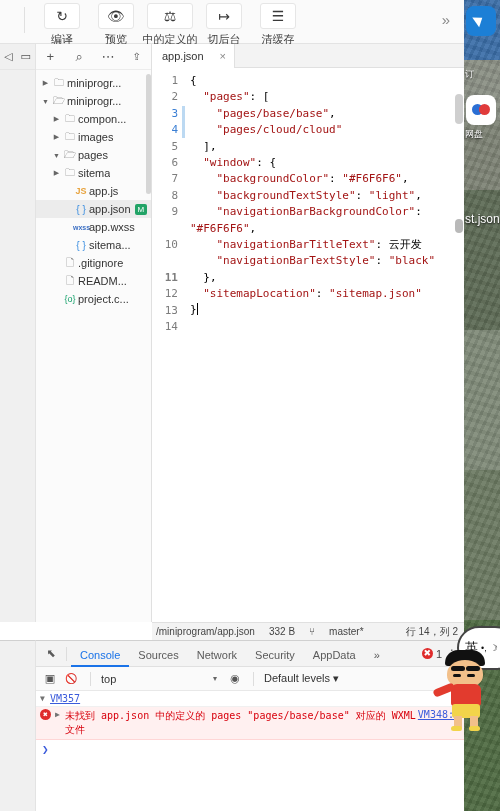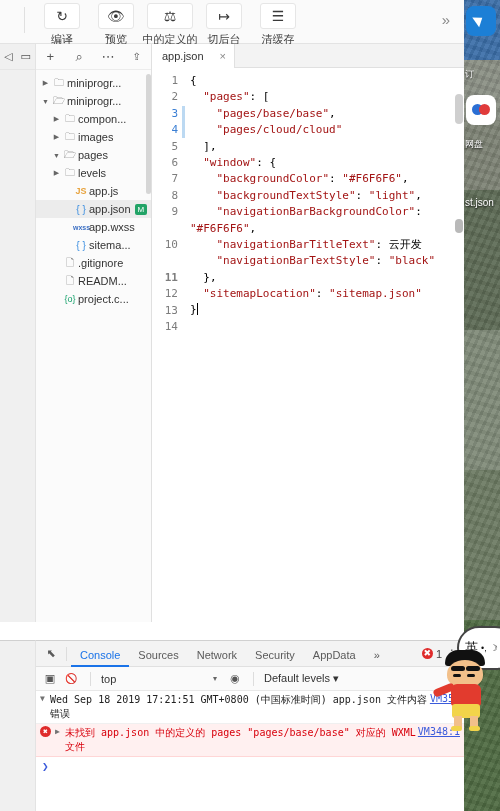--- a/index.html
+++ b/index.html
@@ -203,22 +203,22 @@
 <div id="app">
 
   <div class="wallpaper">
     <div class="wp-noise"></div>
     <div class="wp-icon wp-i1"></div>
     <div class="wp-icon wp-i2">
       <span class="d1"></span>
       <span class="d2"></span>
     </div>
     <div class="wp-label" style="top:68px">订</div>
-    <div class="wp-label" style="top:138px">网盘</div>
-    <div class="wp-label" style="top:197px;font-size:10px">st.json</div>
+    <div class="wp-label" style="top:128px">网盘</div>
+    <div class="wp-label" style="top:212px;font-size:12px">st.json</div>
   </div>
 
   <div class="toolbar">
     <div class="tb-sep"></div>
 
     <div class="tb-btn">
       <div class="glyph">↻</div>
       <div class="lbl">编译</div>
     </div>
     <div class="tb-btn">
@@ -276,21 +276,21 @@
           <span class="nm">images</span>
         </div>
         <div class="node" style="padding-left: 15px;">
           <span class="arrow">▼</span>
           <span class="ficon icon-folder">🗁</span>
           <span class="nm">pages</span>
         </div>
         <div class="node" style="padding-left: 15px;">
           <span class="arrow">▶</span>
           <span class="ficon icon-folder">🗀</span>
-          <span class="nm">levels</span>
+          <span class="nm">sitema</span>
         </div>
         <div class="node" style="padding-left: 26px;">
           <span class="arrow none">·</span>
           <span class="ficon icon-js">JS</span>
           <span class="nm">app.js</span>
         </div>
         <div class="node sel" style="padding-left: 26px;">
           <span class="arrow none">·</span>
           <span class="ficon icon-json">{ }</span>
           <span class="nm">app.json</span>
@@ -372,20 +372,27 @@
             <div><span class="p">}</span><span class="caret-blk"></span></div>
           </div>
       </div>
       <div class="scroll-v">
         <div class="scroll-thumb" style="top:0;height:30px"></div>
         <div class="scroll-thumb" style="top:125px;height:14px;background:#b9b9b9"></div>
       </div>
     </div>
   </div>
 
+  <div class="statusbar">
+    <span>/miniprogram/app.json</span>
+    <span>332 B</span>
+    <span>⑂</span>
+    <span>master*</span>
+    <span class="sb-r">行 14，列 2</span>
+  </div>
 
   <div class="dt-left-gutter"></div>
   <div class="devtools">
     <div class="dt-tabs">
       <span class="dt-inspect">⬉</span>
       <span class="dt-div"></span>
       <span class="dt-tab active">Console</span>
       <span class="dt-tab">Sources</span>
       <span class="dt-tab">Network</span>
       <span class="dt-tab">Security</span>
@@ -407,21 +414,20 @@
         <span style="font-size:8px;color:#666">▾</span>
       </span>
       <span class="fb-ico">◉</span>
       <span class="dt-div"></span>
       <span class="lvl">Default levels ▾</span>
     </div>
 
     <div class="console-body">
       <div class="c-row">
         <span class="c-tri">▼</span>
-        <span class="c-msg">Wed Sep 18 2019 17:21:51 GMT+0800 (中国标准时间)  app.json 文件内容错误</span>
         <span class="c-link">VM357</span>
       </div>
       <div class="c-row error">
         <span class="e-ico">✖</span>
         <span class="c-tri">▶</span>
         <span class="c-msg red">未找到 app.json 中的定义的 pages "pages/base/base" 对应的 WXML 文件</span>
         <span class="c-link">VM348:1</span>
       </div>
       <div class="prompt">
         <span>❯</span>

